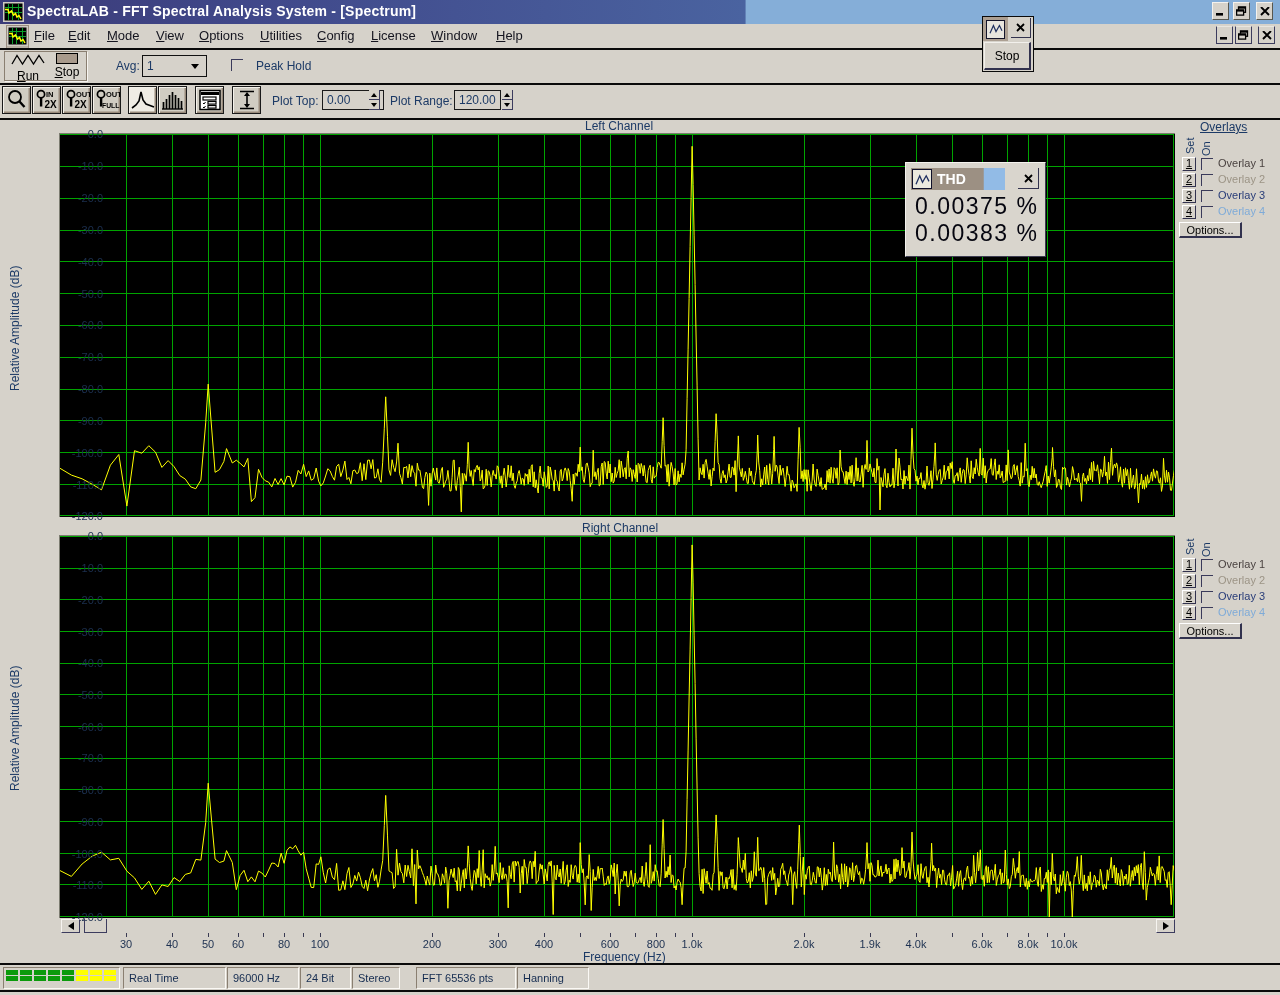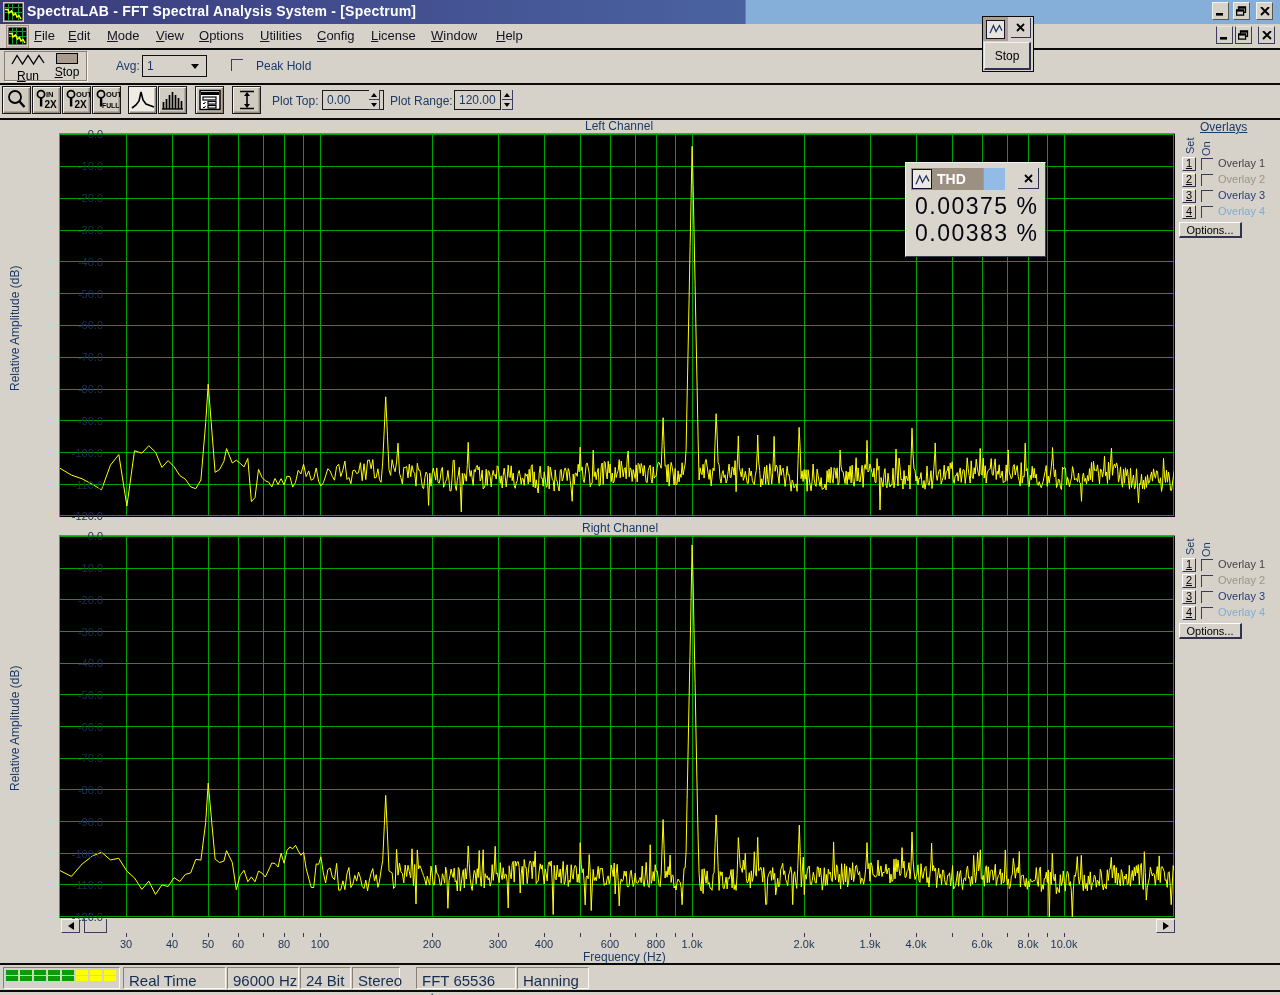--- a/index.html
+++ b/index.html
@@ -46,21 +46,21 @@
   transform:rotate(180deg); text-align:center; }
 .numbtn { position:absolute; width:14px; height:14px; background:#d6d2ca; font-size:11px;
   border-right:1.5px solid #32324e; border-bottom:1.5px solid #32324e;
   border-top:1px solid #fff; border-left:1px solid #fff; text-align:center; color:#000; }
 .numbtn span { position:relative; top:-1px; text-decoration:underline; }
 .optbtn { position:absolute; width:63px; height:16px; background:#d6d2ca; font-size:11px;
   color:#000; text-align:center; padding-top:1px;
   border-right:2px solid #32324e; border-bottom:2px solid #32324e;
   border-top:1px solid #fff; border-left:1px solid #fff; }
 .sbpanel { position:absolute; top:967px; height:22px; border:1px solid;
-  border-color:#8a7f71 #fbf9f5 #fbf9f5 #8a7f71; font-size:15px; color:#152c50;
+  border-color:#8a7f71 #fbf9f5 #fbf9f5 #8a7f71; font-size:11px; color:#152c50;
   padding:4px 0 0 5px; }
 .scrollbtn { position:absolute; width:19px; height:14px; background:#d6d2ca;
   border-top:1px solid #f6f4f0; border-left:1px solid #f6f4f0;
   border-right:1px solid #3c3c5e; border-bottom:1.5px solid #3c3c5e;
   display:flex;align-items:center;justify-content:center; }
 </style></head><body>
 
 <div class="abs titlebar"></div>
 <div class="abs" style="left:3px;top:2px"><svg width="21" height="20" viewBox="0 0 21 20">
 <rect x="0" y="0" width="21" height="20" fill="#cfcbc3"></rect>

